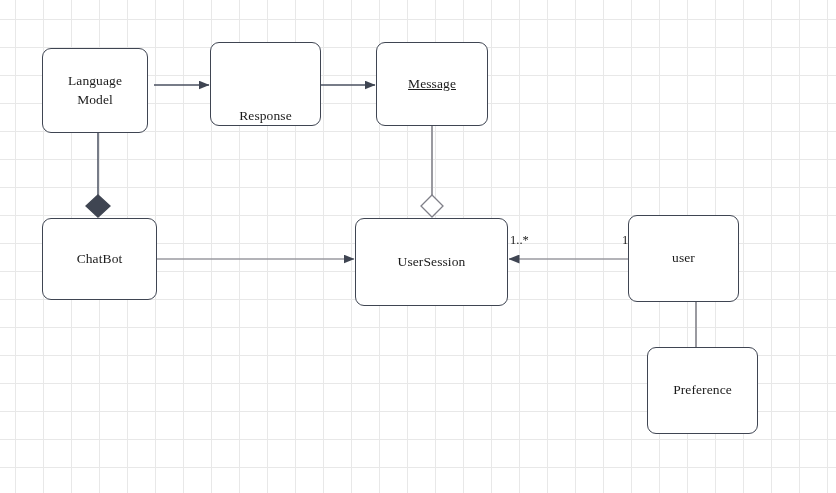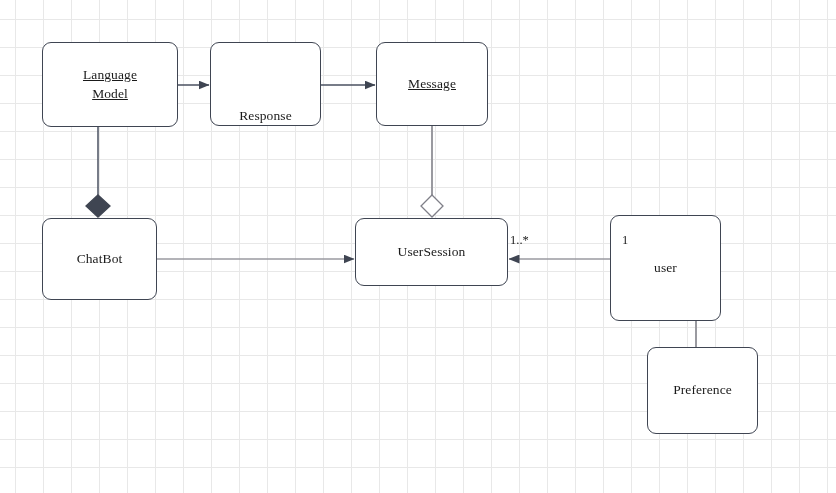--- a/index.html
+++ b/index.html
@@ -98,42 +98,42 @@
 
     <g>
       <line x1="640" y1="259" x2="509" y2="259" stroke="#9a9aa0" stroke-width="1.3" marker-end="url(#arrow-light)"></line>
     </g>
 
     <g>
       <line x1="696" y1="302" x2="696" y2="347" stroke="#9a9aa0" stroke-width="2"></line>
     </g>
   </svg>
 
-  <div class="node" style="left:42px; top:42px; width:136px; height:85px;text-decoration:underline;">
+  <div class="node" style="left:42px; top:48px; width:106px; height:85px;">
     <span class="node-label">Language
 Model</span>
   </div>
 
   <div class="node" style="left:210px; top:42px; width:111px; height:84px;align-items:flex-end;">
     <span class="node-label">Response</span>
   </div>
 
   <div class="node" style="left:376px; top:42px; width:112px; height:84px;text-decoration:underline;">
     <span class="node-label">Message</span>
   </div>
 
   <div class="node" style="left:42px; top:218px; width:115px; height:82px;">
     <span class="node-label">ChatBot</span>
   </div>
 
-  <div class="node" style="left:355px; top:218px; width:153px; height:68px;">
+  <div class="node" style="left:355px; top:218px; width:153px; height:88px;">
     <span class="node-label">UserSession</span>
   </div>
 
-  <div class="node" style="left:610px; top:215px; width:111px; height:106px;justify-content:center;">
+  <div class="node" style="left:628px; top:215px; width:111px; height:87px;justify-content:center;">
     <span class="node-label">user</span>
   </div>
 
   <div class="node" style="left:647px; top:347px; width:111px; height:87px;">
     <span class="node-label">Preference</span>
   </div>
 
   <span class="edge-label" style="left:510px; top:233px;">1..*</span>
 
   <span class="edge-label" style="left:622px; top:233px;">1</span>

